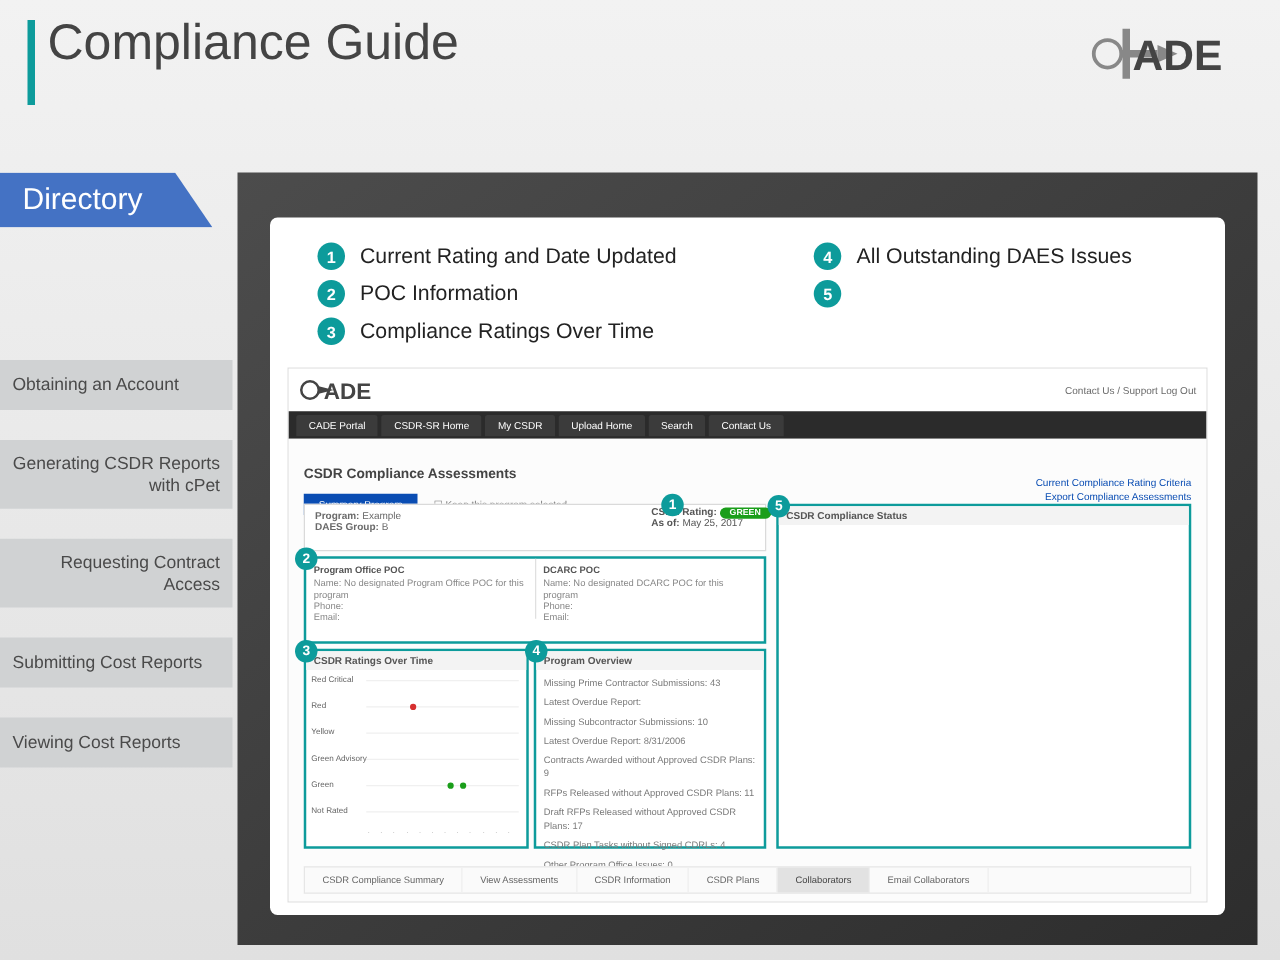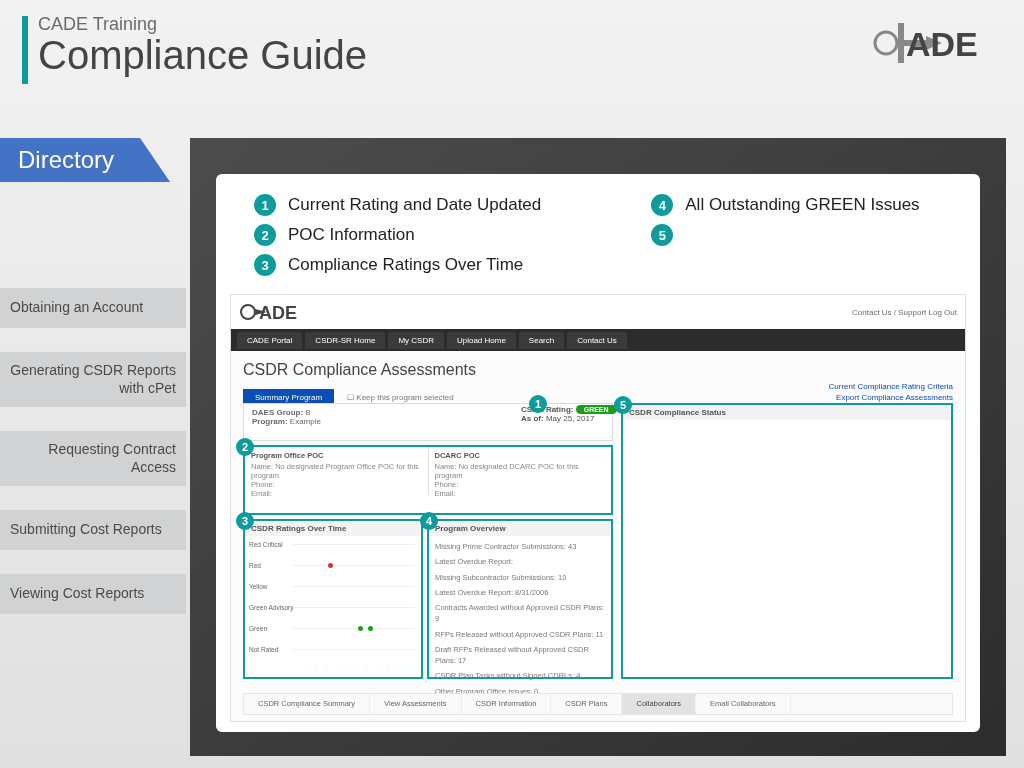--- a/index.html
+++ b/index.html
@@ -37,21 +37,21 @@
   .num { width:22px; height:22px; border-radius:50%; background:#0d9b9b; color:#fff; font-size:13px;
          display:flex; align-items:center; justify-content:center; font-weight:600; flex-shrink:0;}
 
   
   .mini { position:absolute; left:14px; right:14px; top:120px; bottom:10px; border:1px solid #e0e0e0;}
   .mini-top { height:34px; background:#fff; display:flex; align-items:center; padding:0 8px; justify-content:space-between;}
   .mini-top-right { font-size:8px; color:#6a6a6a;}
   .mini-nav { height:22px; background:#2b2b2b; display:flex; padding-left:6px; align-items:center; gap:3px;}
   .mini-nav span { background:#3b3b3b; color:#fff; font-size:8px; padding:4px 10px; border-radius:2px 2px 0 0;}
   .mini-body { position:absolute; left:0; right:0; top:56px; bottom:0; background:#fcfcfc; padding:8px 12px;}
-  .mini-h { font-size:16px; color:#444; font-weight:400; margin:2px 0 10px;}
+  .mini-h { font-size:11px; color:#444; font-weight:700; margin:14px 0 10px;}
   .sel-btn { background:#0a4db3; color:#fff; font-size:8px; padding:4px 12px; display:inline-block;}
   .keep { font-size:8px; color:#777; margin-left:10px;}
   .links-right { position:absolute; right:12px; top:30px; font-size:8px; color:#0a4db3; text-align:right; line-height:1.4;}
 
   .box { position:absolute; border:2px solid #0d9b9b; background:#fff;}
   .box-hdr { background:#f3f3f3; font-size:8px; color:#555; padding:3px 6px; font-weight:600;}
   .box-body { padding:5px 6px; font-size:7.5px; color:#7a7a7a; line-height:1.5;}
   .box-marker { position:absolute; width:18px; height:18px; border-radius:50%; background:#0d9b9b; color:#fff;
                 font-size:11px; display:flex; align-items:center; justify-content:center; font-weight:600; z-index:10;}
 
@@ -91,21 +91,20 @@
   .btabs .active { background:#e2e2e2; color:#444;}
 
   
   .mini-logo-text { fill:#444; font-family:Arial; font-weight:800;}
 </style>
 </head>
 <body>
 
 <div class="hdr">
   <div class="hdr-bar"></div>
-  <div class="hdr-sub">CADE Training</div>
   <div class="hdr-title">Compliance Guide</div>
 </div>
 <div class="logo">
   <svg width="130" height="50" viewBox="0 0 130 50">
     <circle cx="14" cy="25" r="11" fill="none" stroke="#888" stroke-width="3"></circle>
     <rect x="24" y="22" width="30" height="6" fill="#888"></rect>
     <polygon points="54,18 70,25 54,32" fill="#888"></polygon>
     <text x="34" y="38" class="mini-logo-text" font-size="34" fill="#6b6b6b">ADE</text>
     <rect x="26" y="5" width="6" height="40" fill="#888"></rect>
   </svg>
@@ -147,21 +146,21 @@
             <span>POC Information</span>
           </div>
         <div class="lg">
             <div class="num">3</div>
             <span>Compliance Ratings Over Time</span>
           </div>
       </div>
       <div class="legend-col">
         <div class="lg">
             <div class="num">4</div>
-            <span>All Outstanding GREEN Issues</span>
+            <span>All Outstanding DAES Issues</span>
           </div>
         <div class="lg">
             <div class="num">5</div>
           </div>
       </div>
     </div>
 
     <div class="mini">
       <div class="mini-top">
         <svg width="70" height="26" viewBox="0 0 70 26">
@@ -183,22 +182,22 @@
         <div class="mini-h">CSDR Compliance Assessments</div>
         <span class="sel-btn">Summary Program</span>
         <span class="keep">☐ <span>Keep this program selected</span></span>
         <div class="links-right">
           <div>Current Compliance Rating Criteria</div>
           <div>Export Compliance Assessments</div>
         </div>
 
         
         <div class="pinfo">
+          <div><b>Program:</b> <span>Example</span></div>
           <div><b>DAES Group:</b> <span>B</span></div>
-          <div><b>Program:</b> <span>Example</span></div>
         </div>
         <div class="rating-box">
           <b>CSDR Rating:</b> <span class="rating-pill">GREEN</span><br>
           <b>As of:</b> <span>May 25, 2017</span>
         </div>
         <div class="box-marker" style="left:298px; top:44px;">1</div>
 
         
         <div class="box" id="b2">
           <div class="box-marker" style="left:-9px; top:-9px;">2</div>

